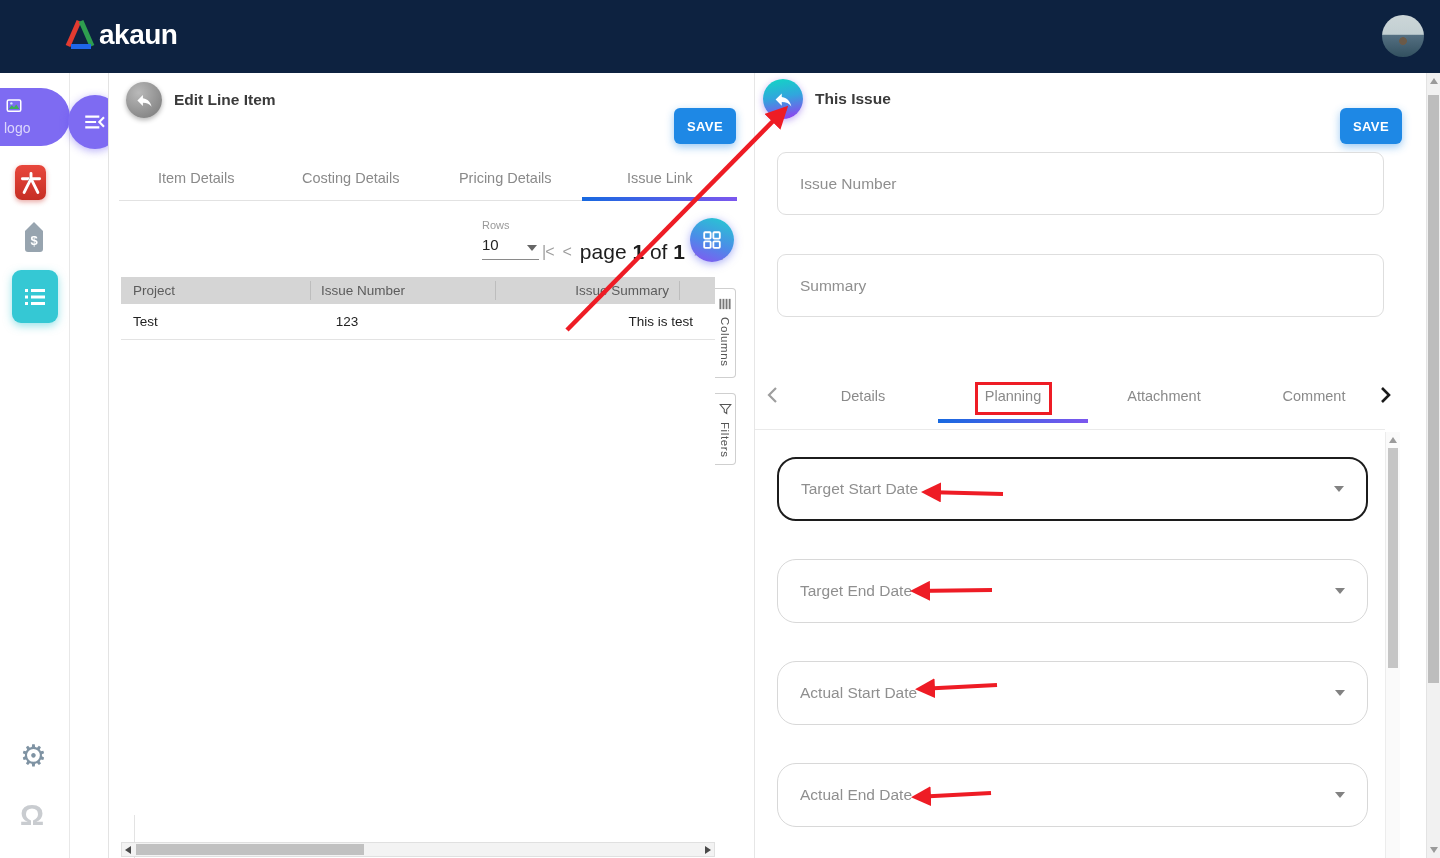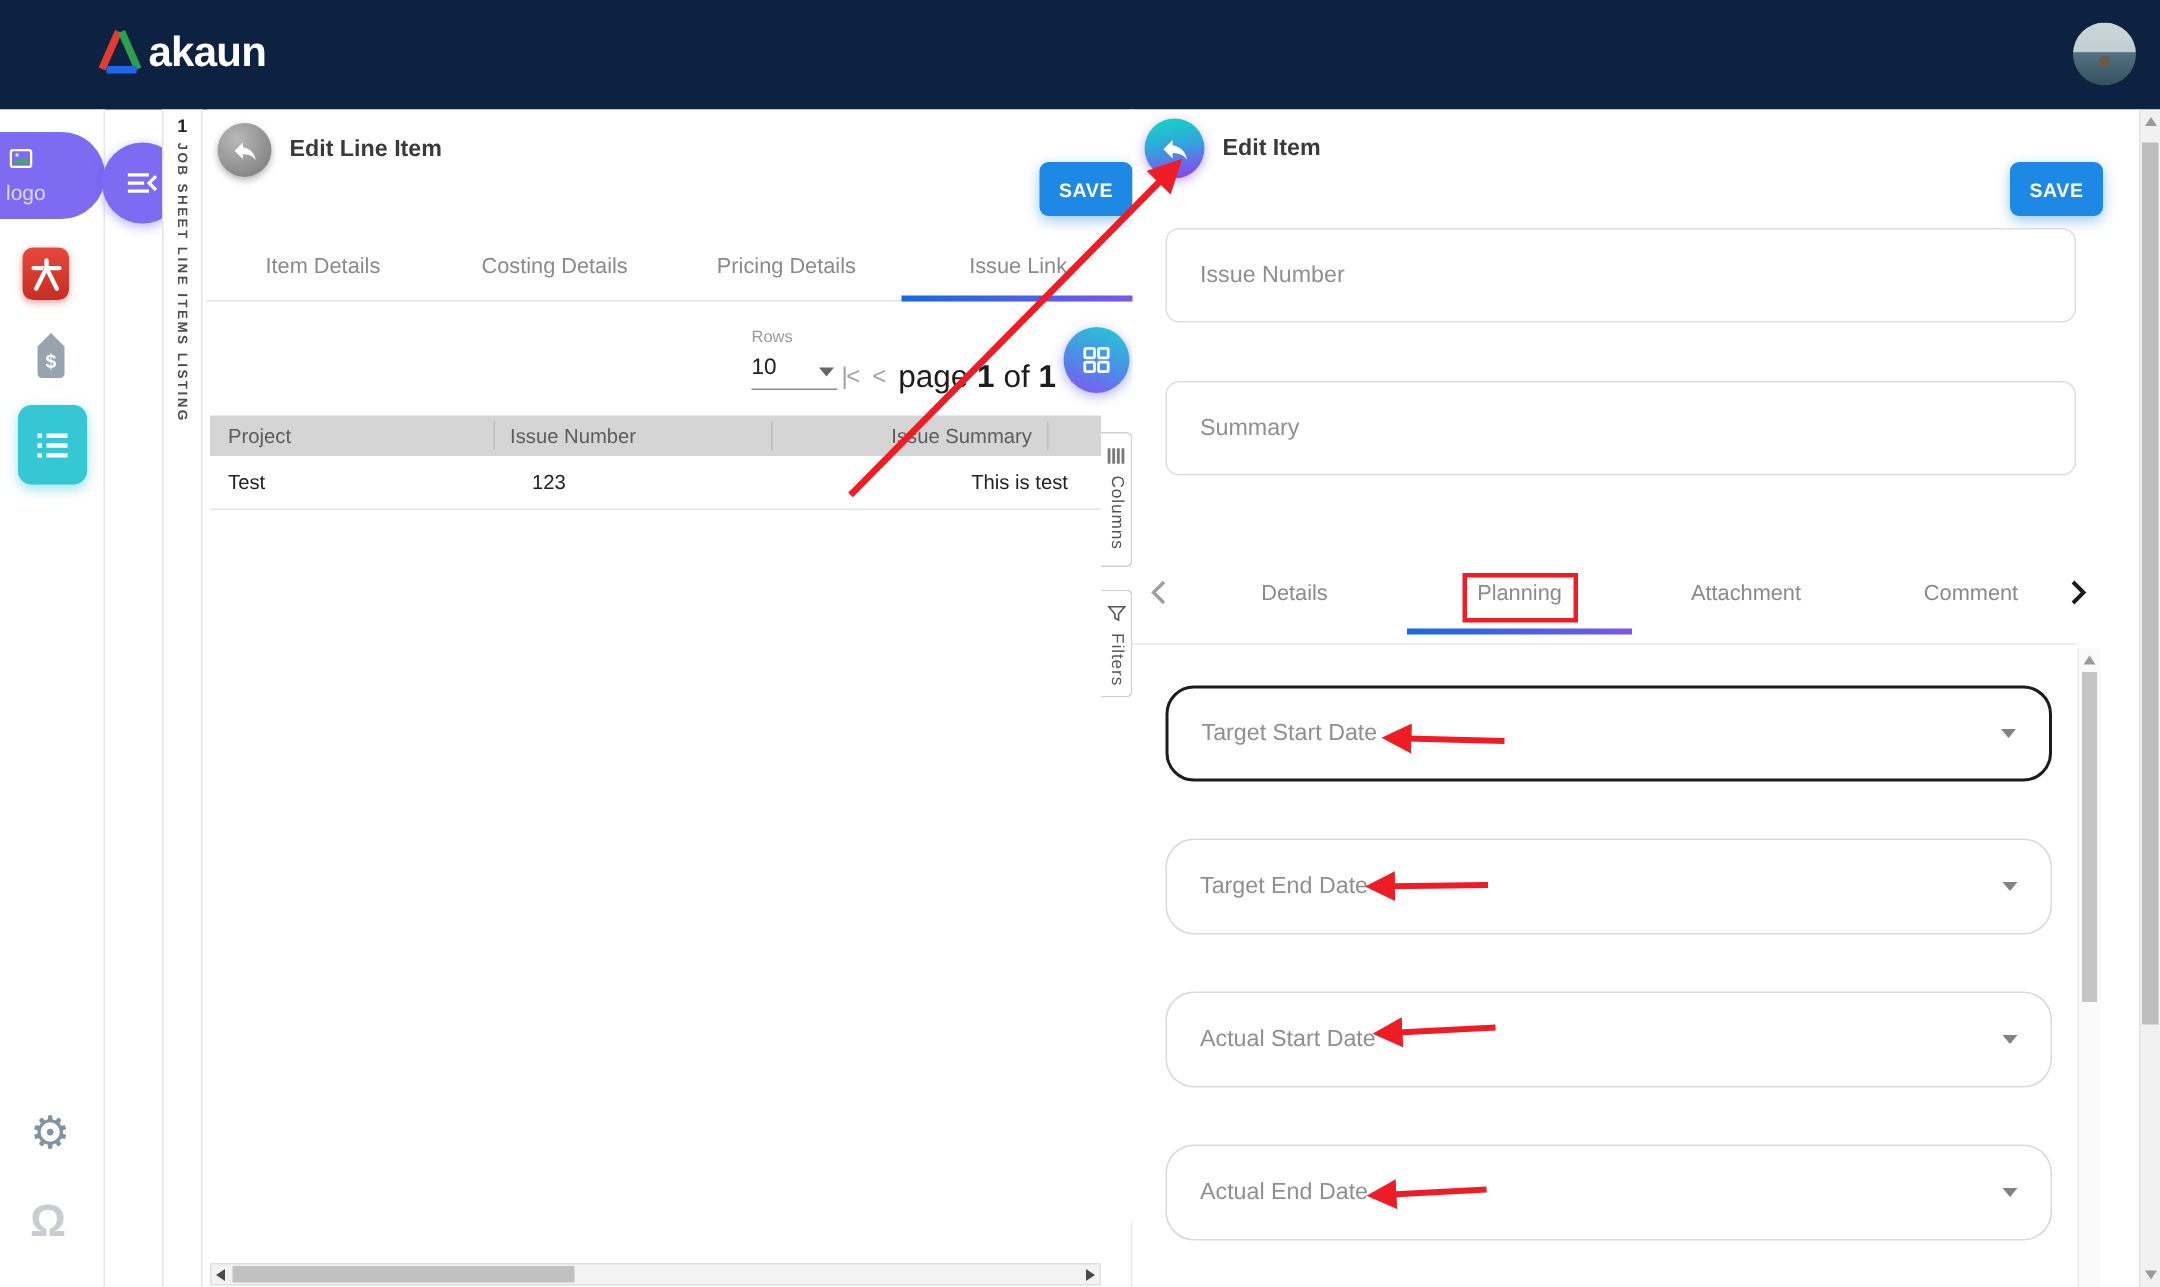--- a/index.html
+++ b/index.html
@@ -66,21 +66,21 @@
   .save-btn {
     position:absolute; width:62px; height:36px; border:none; border-radius:6px;
     background:var(--primary-blue,#1e88e5); color:#fff; font-size:13px; font-weight:700; letter-spacing:.4px;
     font-family:"Liberation Sans",sans-serif; box-shadow:0 3px 9px rgba(30,136,229,.45); cursor:pointer;margin-top:24px;
   }
   .back-circle { border-radius:50%; display:flex; align-items:center; justify-content:center; cursor:pointer; }
   .panel-title { font-size:15.5px; font-weight:700; color:#3a3a3a; }
   .caret-down { width:0; height:0; border-left:5px solid transparent; border-right:5px solid transparent; border-top:6px solid #828282; }
 
   
-  .left-panel { position:absolute; left:138px; top:73px; width:618px; height:742px; background:#fff; }
+  .left-panel { position:absolute; left:119px; top:73px; width:618px; height:742px; background:#fff; }
   .lp-back { left:7px; top:9px; width:36px; height:36px; background:radial-gradient(circle at 35% 30%, #b9b9b9, #878787 75%); box-shadow:0 2px 5px rgba(0,0,0,.3); }
   .lp-title { position:absolute; left:55px; top:18px; }
   .lp-save { left:555px; top:11px; }
   .lp-tabs { position:absolute; left:0; top:85px; width:618px; height:43px; display:flex; border-bottom:1px solid #e2e2e2; }
   .lp-tab { flex:1; text-align:center; font-size:14.5px; color:#8a8a8a; padding-top:12px; cursor:pointer; }
   .lp-underline { position:absolute; left:463px; top:124px; width:155px; height:4px; background:linear-gradient(90deg,var(--underline-start,#1769e0),var(--underline-end,#7c57ee)); }
 
   .search-box {
     position:absolute; left:2px; top:139px; width:338px; height:52px;
     border:1px solid #e2e2e2; border-radius:8px; background:#fff; box-shadow:0 1px 5px rgba(0,0,0,.14);
@@ -318,21 +318,21 @@
       <span class="tri-right"></span>
     </div>
   </div>
 
   <div class="right-panel">
     <div class="back-circle abs rp-back">
       <svg width="21" height="21" viewBox="0 0 24 24" fill="#fff">
         <path d="M10 9V5l-7 7 7 7v-4.1c5 0 8.5 1.7 11 5.1-1-5-4-10-11-11z"></path>
       </svg>
     </div>
-    <div class="panel-title rp-title">Edit Item</div>
+    <div class="panel-title rp-title">This Issue</div>
     <button class="save-btn rp-save">SAVE</button>
 
     <div class="rp-field f-issue-number">
       <span>Issue Number</span>
     </div>
     <div class="rp-field f-summary">
       <span>Summary</span>
     </div>
 
     <div class="rp-tabs-border"></div>

